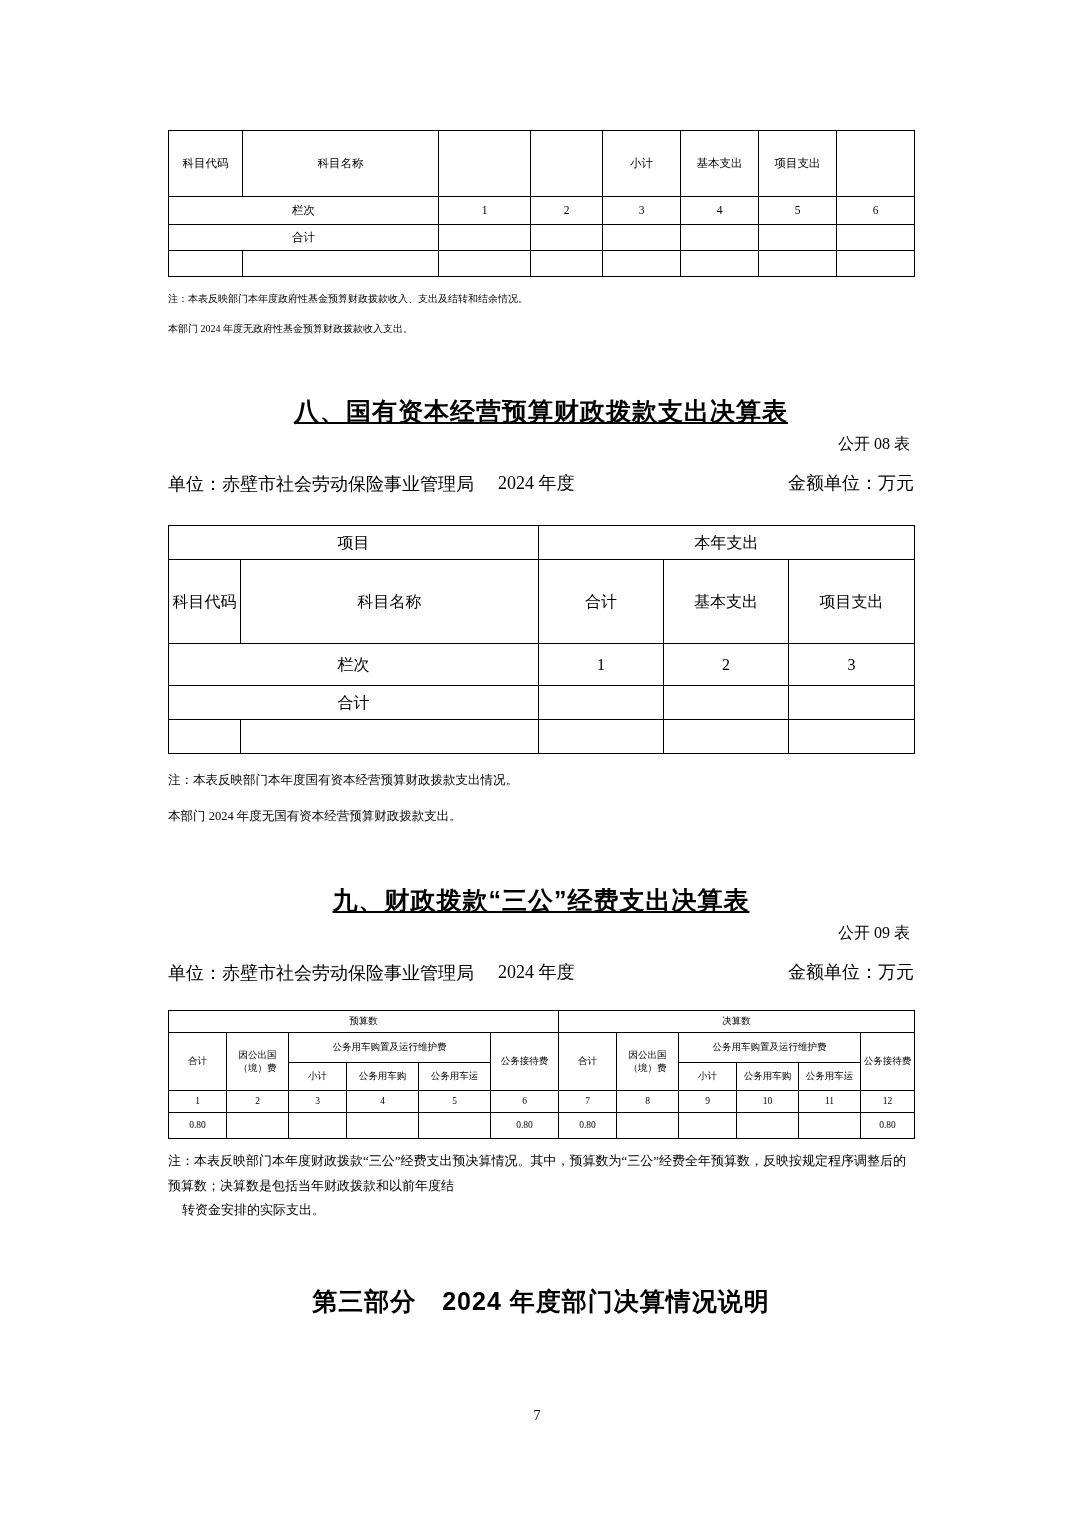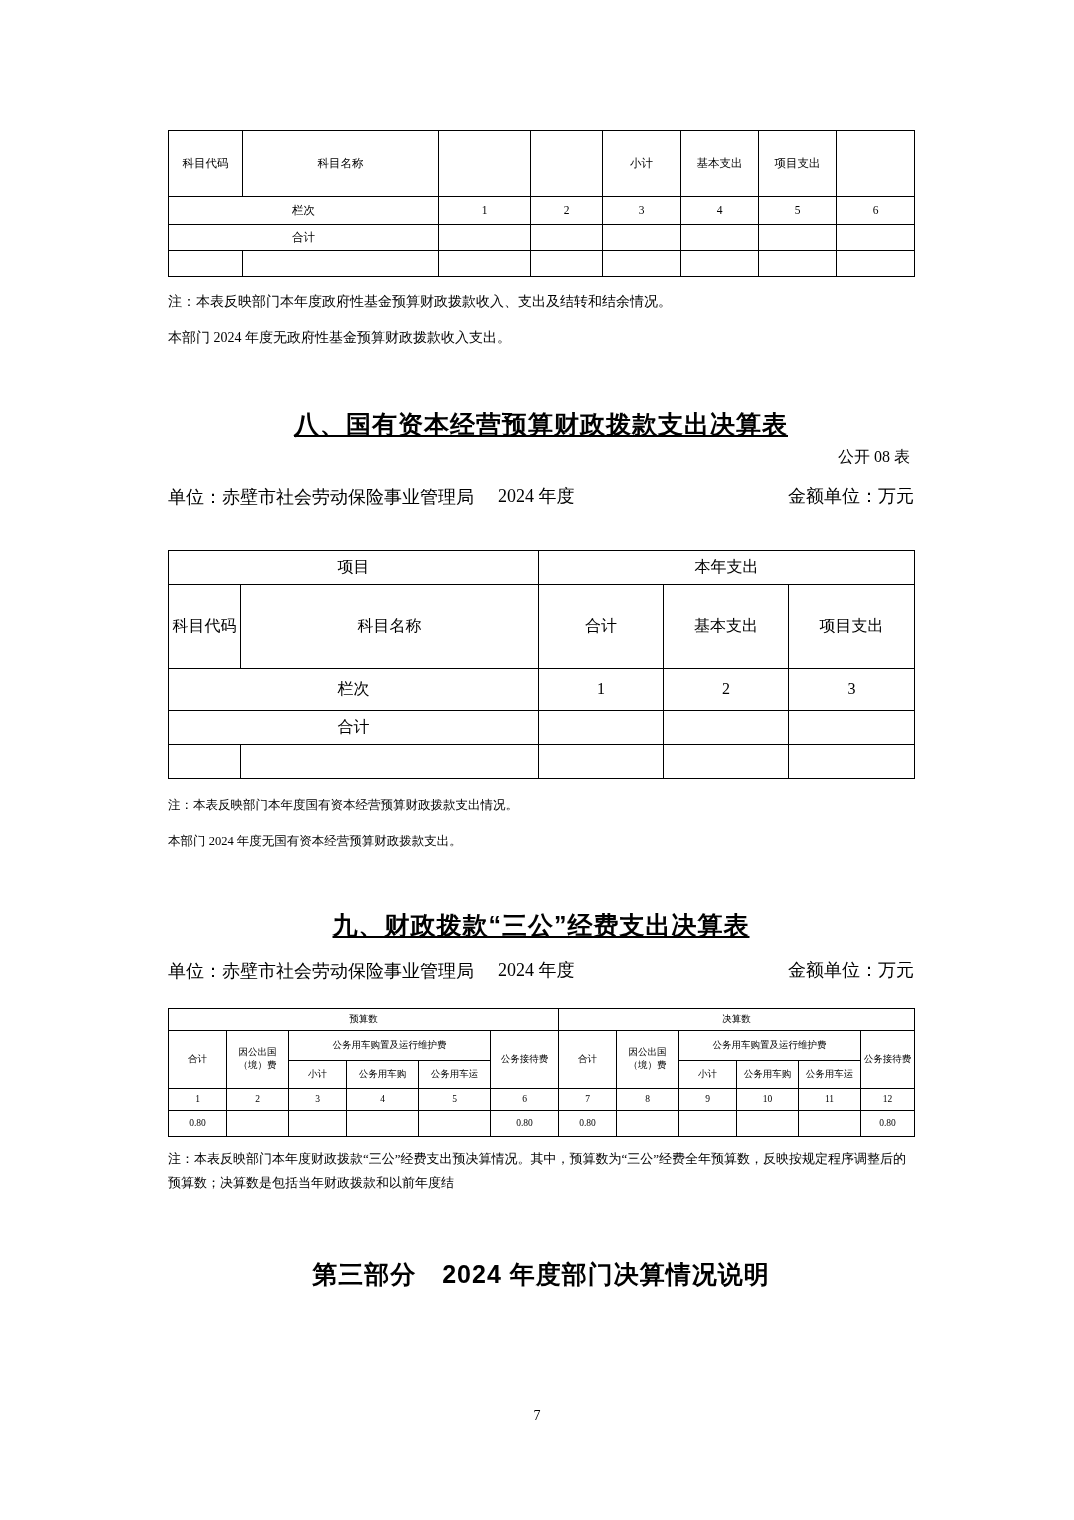--- a/index.html
+++ b/index.html
@@ -42,21 +42,21 @@
 
   
   .t1 { margin-top: 130px; }
   .t1 td { font-size: 11.5px; }
   .t1 .r1 { height: 66px; }
   .t1 .r2 { height: 28px; }
   .t1 .r3 { height: 26px; }
 
   
   .note {
-    font-size: 14px;
+    font-size: 10px;
     line-height: 1.6;
     margin-top: 14px;
   }
   .note2 {
     font-size: 12.5px;
     line-height: 1.6;
     margin-top: 16px;
   }
 
   h2.sect {
@@ -79,21 +79,21 @@
     position: relative;
     font-size: 18px;
     margin-top: 16px;
     height: 46px;
   }
   .meta .unit { position: absolute; left: 0; top: 0; width: 330px; line-height: 1.45; }
   .meta .year { position: absolute; left: 330px; top: 0; }
   .meta .amt  { position: absolute; right: 0; top: 0; }
 
   
-  .t2 { margin-top: 20px; font-family: Liberation Serif, serif; }
+  .t2 { margin-top: 8px; font-family: Liberation Serif, serif; }
   .t2 td { font-size: 16px; }
   .t2 .h1 { height: 34px; }
   .t2 .h2 { height: 84px; }
   .t2 .h3 { height: 42px; }
   .t2 .h4 { height: 34px; }
   .t2 .h5 { height: 34px; }
 
   
   .t3 { margin-top: 4px; }
   .t3 td { font-size: 9.5px; line-height: 1.3; }
@@ -242,20 +242,21 @@
       </tr>
     </tbody>
       </table>
 
     <div class="note2">注：本表反映部门本年度国有资本经营预算财政拨款支出情况。</div>
     <div class="note2">本部门 2024 年度无国有资本经营预算财政拨款支出。</div>
 
     <div class="sect-wrap">
       <h2 class="sect">九、财政拨款“三公”经费支出决算表</h2>
     </div>
+    <div class="pub-no">公开 09 表</div>
     <div class="meta">
       <div class="unit">单位：赤壁市社会劳动保险事业管理局</div>
       <div class="year">2024 年度</div>
       <div class="amt">金额单位：万元</div>
     </div>
 
     <table class="doc t3">
       <colgroup>
         <col style="width:58px">
           <col style="width:62px">
@@ -319,20 +320,21 @@
         <td></td>
         <td></td>
         <td></td>
         <td>0.80</td>
       </tr>
     </tbody>
       </table>
 
     <div class="note-small">
       <div class="l1">注：本表反映部门本年度财政拨款“三公”经费支出预决算情况。其中，预算数为“三公”经费全年预算数，反映按规定程序调整后的预算数；决算数是包括当年财政拨款和以前年度结</div>
+      <div class="l2">转资金安排的实际支出。</div>
     </div>
 
     <div class="part-wrap">
       <h2 class="part">第三部分　2024 年度部门决算情况说明</h2>
     </div>
 
   </div>
 
   <div class="pageno">7</div>
 </div>

